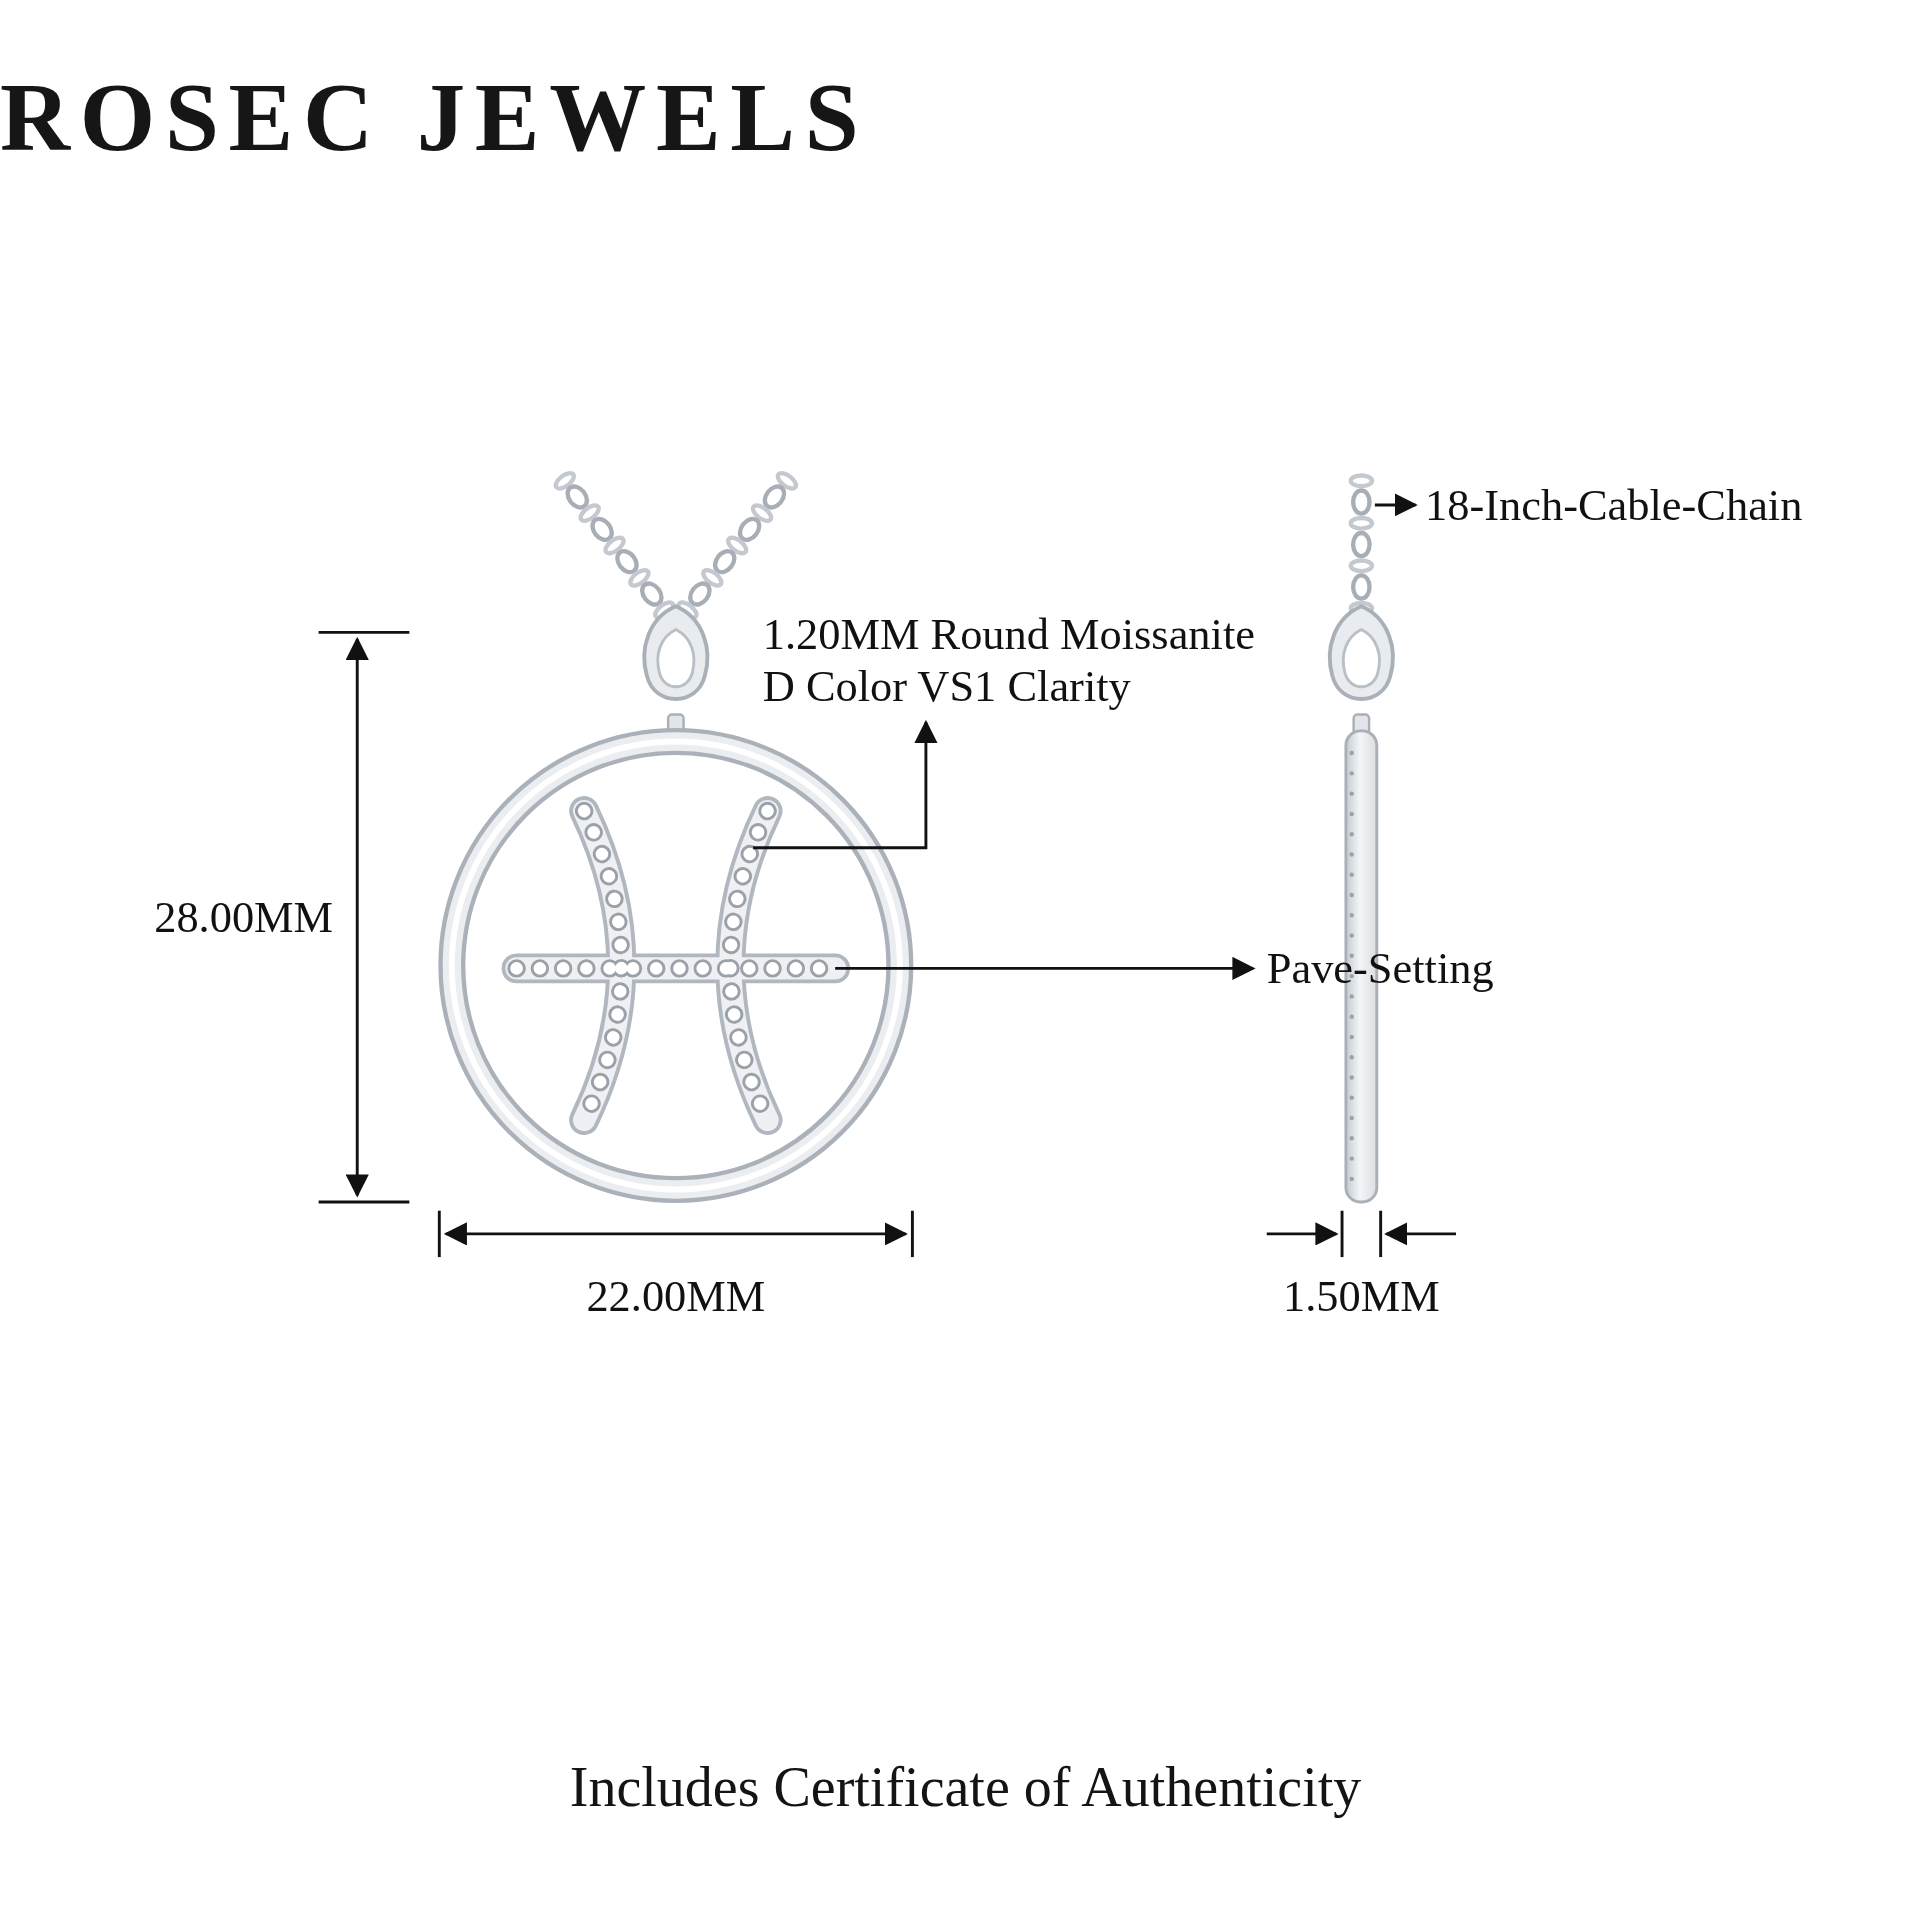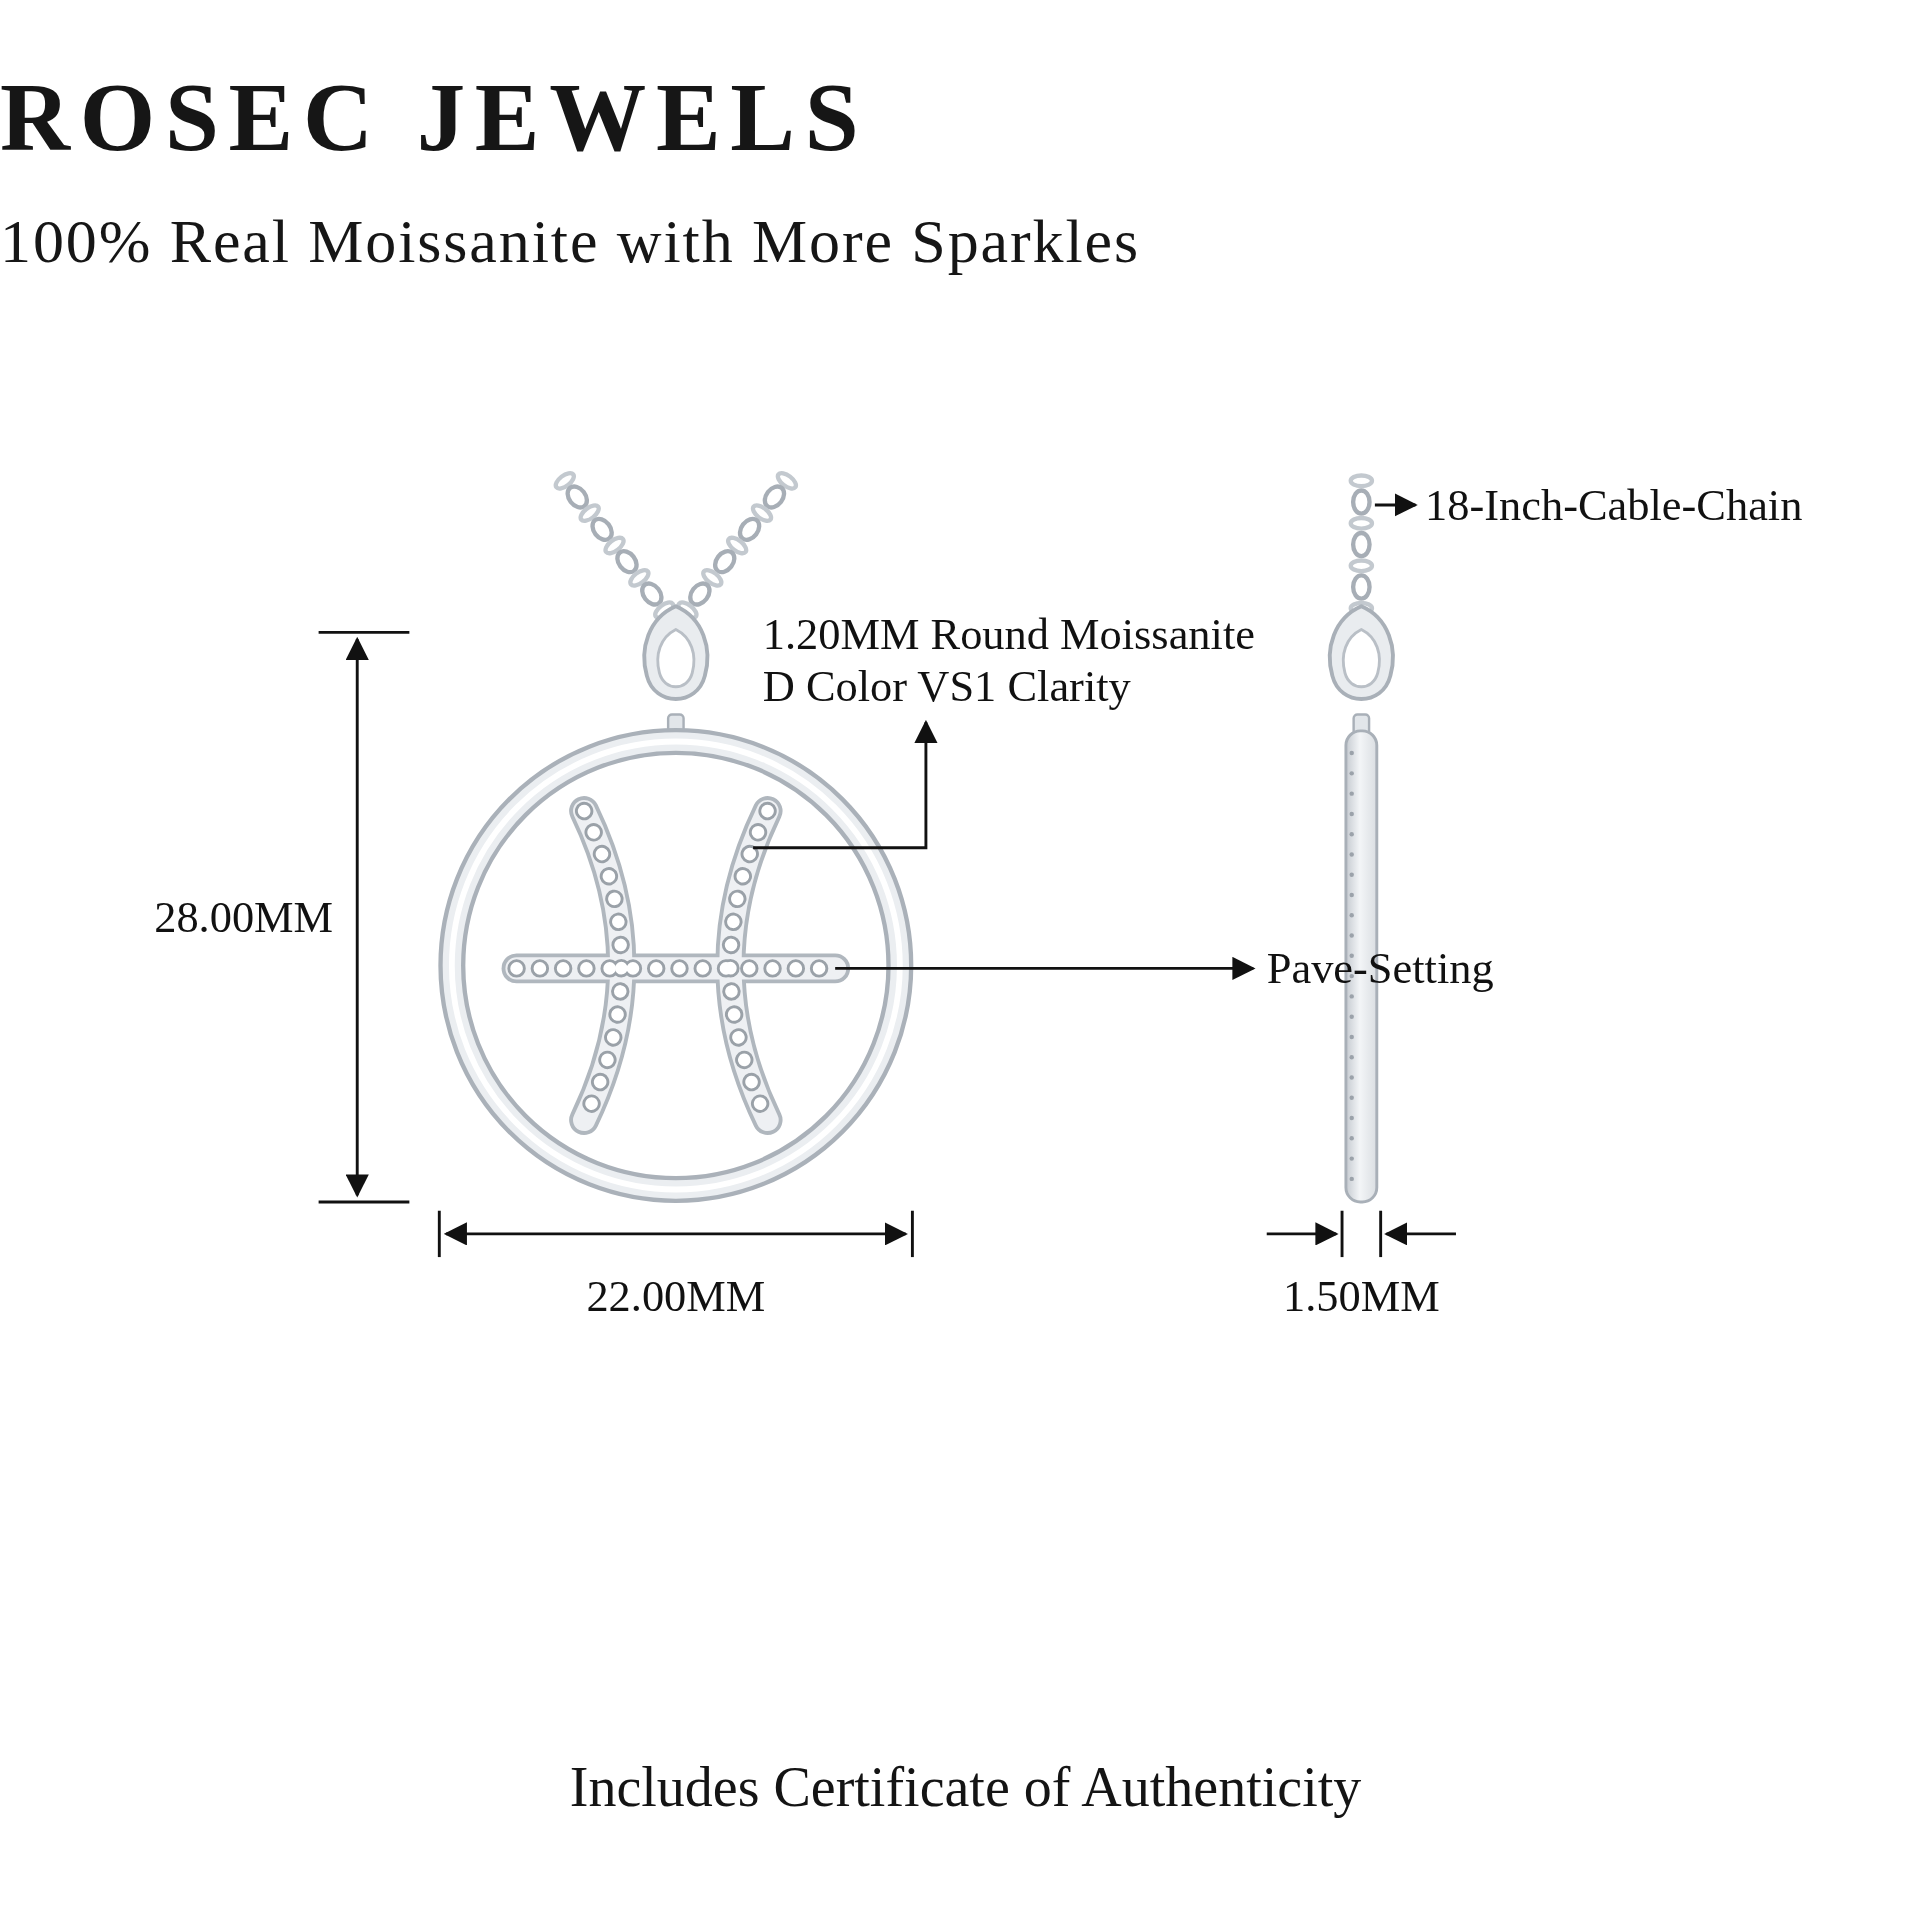--- a/index.html
+++ b/index.html
@@ -33,21 +33,20 @@
     font-size: 46px; fill: #111;
   }
   .leader { stroke: #111; stroke-width: 3; fill: none; }
   .dim    { stroke: #111; stroke-width: 3; fill: none; }
 </style>
 </head>
 <body>
 
 <div class="header">
   <h1 class="brand">ROSEC JEWELS</h1>
-  <h2 class="tagline">100% Real Moissanite with More Sparkles</h2>
 </div>
 
 <svg class="scene" width="1931" height="1931" viewBox="0 0 2000 2000">
   <defs>
     <marker id="arr" viewBox="0 0 10 10" refX="9" refY="5" markerWidth="8" markerHeight="8" orient="auto-start-reverse">
       <path d="M0 0 L10 5 L0 10 z" fill="#111"></path>
     </marker>
     <linearGradient id="metalV" x1="0" y1="0" x2="1" y2="0">
       <stop offset="0" stop-color="#c6cbd1"></stop>
       <stop offset="0.45" stop-color="#f3f5f7"></stop>

